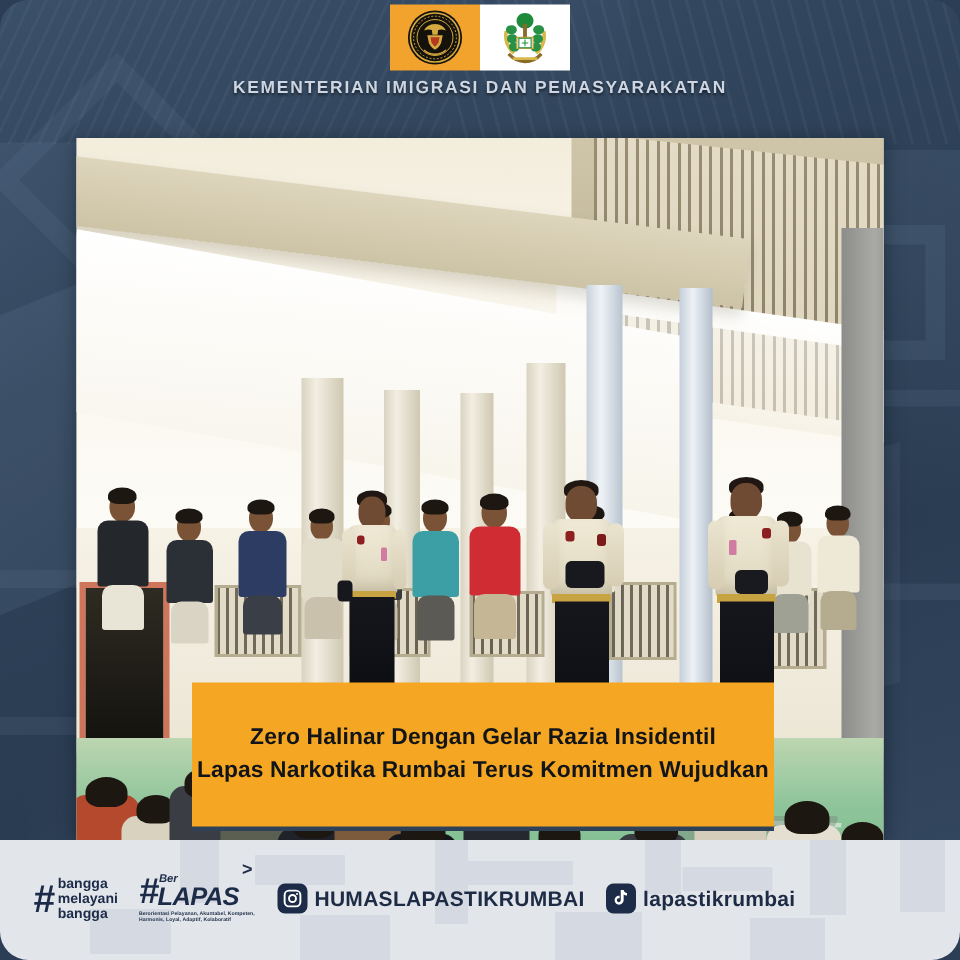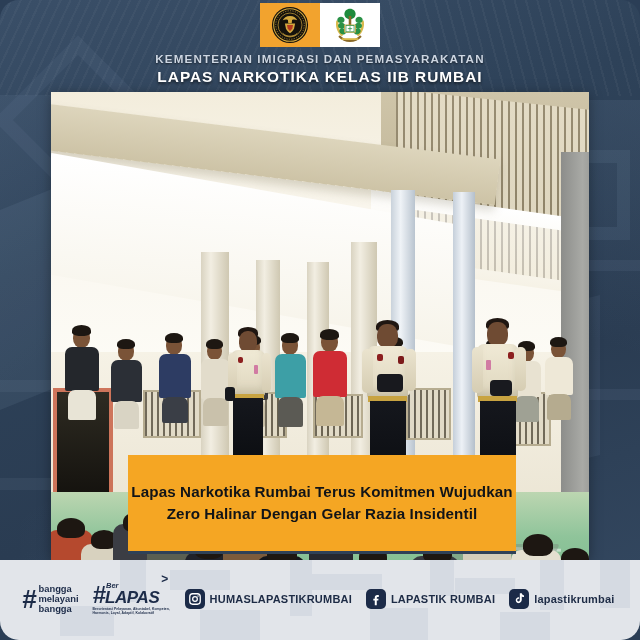--- a/index.html
+++ b/index.html
@@ -173,21 +173,21 @@
   .fp7 { left:540px; top:-6px; width:24px; height:56px; }
   .fp8 { left:60px; top:46px; width:54px; height:30px; }
   .fp9 { left:200px; top:50px; width:60px; height:30px; }
   .fp10 { left:370px; top:48px; width:58px; height:32px; }
   .fp11 { left:500px; top:52px; width:50px; height:28px; }
   .fp12 { left:600px; top:0px; width:30px; height:48px; }
 
   .social-row { position:absolute; left:0; top:22px; width:640px;
     display:flex; align-items:center; gap:0px; padding-left:22px; }
   .social { display:flex; align-items:center; gap:5px; margin-right:14px; }
-  .social-label { color:#1d2b45; font-size:11px; font-weight:700; letter-spacing:.2px;
+  .social-label { color:#1d2b45; font-size:14px; font-weight:700; letter-spacing:.2px;
     white-space:nowrap; }
   .social-label.lower { text-transform:none; font-weight:600; }
   .ic { width:20px; height:20px; background:#1c2b48; border-radius:5px;
     display:flex; align-items:center; justify-content:center; color:#fff; flex:0 0 auto; }
 
   
   .bmb { display:flex; align-items:center; gap:3px; margin-right:14px; }
   .bmb-hash { color:#1c2b48; font-size:26px; font-weight:900; font-style:italic;
     line-height:1; letter-spacing:-1px; }
   .bmb-txt { display:flex; flex-direction:column; color:#1c2b48;
@@ -256,21 +256,20 @@
           <rect x="20.6" y="12" width="2.8" height="10" fill="#8a6a28"></rect>
           <path d="M16 22h12v8H16z" fill="#ffffff" stroke="#c6a53f" stroke-width="1"></path>
           <path d="M17.5 22.5h9v7h-9z" fill="none" stroke="#1e8b3c" stroke-width=".8"></path>
           <path d="M22 23.5v5M19.6 26h4.8" stroke="#1e8b3c" stroke-width=".8"></path>
           <path d="M10 34c3.6 4 8 5.6 12 5.6S30.4 38 34 34" fill="none" stroke="#8a6a28" stroke-width="2.4"></path>
           <path d="M13 36.5h18v2H13z" fill="#d9b84a"></path>
         </svg>
       </div>
     </div>
     <div class="ministry-line">KEMENTERIAN IMIGRASI DAN PEMASYARAKATAN</div>
-    <div class="unit-line">LAPAS NARKOTIKA KELAS IIB RUMBAI</div>
   </div>
 
   <div class="photo">
     <div class="ph bld-sky"></div>
     <div class="ph upper-wall-r"></div>
     <div class="ph upper-bars"></div>
     <div class="ph upper-band"></div>
     <div class="ph upper-bars2"></div>
     <div class="ph roof-beam"></div>
     <div class="ph roof-beam2"></div>
@@ -428,22 +427,22 @@
       <div class="hair" style="left:372px;top:20px;width:29px;height:21px;"></div>
       <div class="ph" style="left:412px;top:18px;width:48px;height:72px;background:#d3cdba;border-radius:10px;"></div>
       <div class="hair" style="left:424px;top:2px;width:29px;height:22px;"></div>
       <div class="ph" style="left:460px;top:28px;width:50px;height:66px;background:#e4dfd0;border-radius:10px;"></div>
       <div class="hair" style="left:472px;top:12px;width:30px;height:22px;"></div>
 
       <div class="hair" style="left:510px;top:26px;width:28px;height:21px;"></div>
     </div>
 
     <div class="caption" style="left:77px;top:363px;width:388px;height:96px;">
+      <div class="cap-line">Zero Halinar Dengan Gelar Razia Insidentil</div>
       <div class="cap-line">Lapas Narkotika Rumbai Terus Komitmen Wujudkan</div>
-      <div class="cap-line">Zero Halinar Dengan Gelar Razia Insidentil</div>
     </div>
   </div>
 
   <div class="footer">
     <div class="fpat fp1"></div>
     <div class="fpat fp2"></div>
     <div class="fpat fp3"></div>
     <div class="fpat fp4"></div>
     <div class="fpat fp5"></div>
     <div class="fpat fp6"></div>
@@ -481,28 +480,20 @@
         <span class="ic">
           <svg width="14" height="14" viewBox="0 0 24 24" fill="none" stroke="#fff" stroke-width="2.2">
             <rect x="3" y="3" width="18" height="18" rx="5"></rect>
             <circle cx="12" cy="12" r="4"></circle>
             <circle cx="17.2" cy="6.8" r="1.2" fill="#fff" stroke="none"></circle>
           </svg>
         </span>
         <span class="social-label">HUMASLAPASTIKRUMBAI</span>
       </div>
 
-      <div class="social">
-        <span class="ic">
-          <svg width="14" height="14" viewBox="0 0 24 24">
-            <path d="M14.6 8.4h2.2V5.3h-2.7c-2.6 0-4.2 1.6-4.2 4.2v1.9H7.4v3.1h2.5v8.2h3.4v-8.2h2.6l.4-3.1h-3V9.7c0-.9.4-1.3 1.3-1.3z" fill="#fff"></path>
-          </svg>
-        </span>
-        <span class="social-label">LAPASTIK RUMBAI</span>
-      </div>
 
 
       <div class="social">
         <span class="ic">
           <svg width="13" height="13" viewBox="0 0 24 24">
             <path d="M16.2 2.5c.5 2.2 2 3.6 4.1 3.8v3c-1.5.1-2.9-.3-4.1-1.2v6.4c0 4-3.4 6.8-7 5.9-2.4-.6-4-2.7-4.1-5.2-.1-3.3 2.8-6 6.1-5.6v3.1c-.4-.1-.8-.2-1.3-.1-1.3.2-2.2 1.3-2.1 2.6.1 1.2 1.1 2.2 2.4 2.2 1.4 0 2.4-1 2.4-2.6V2.5z" fill="#fff"></path>
           </svg>
         </span>
         <span class="social-label lower">lapastikrumbai</span>
       </div>

